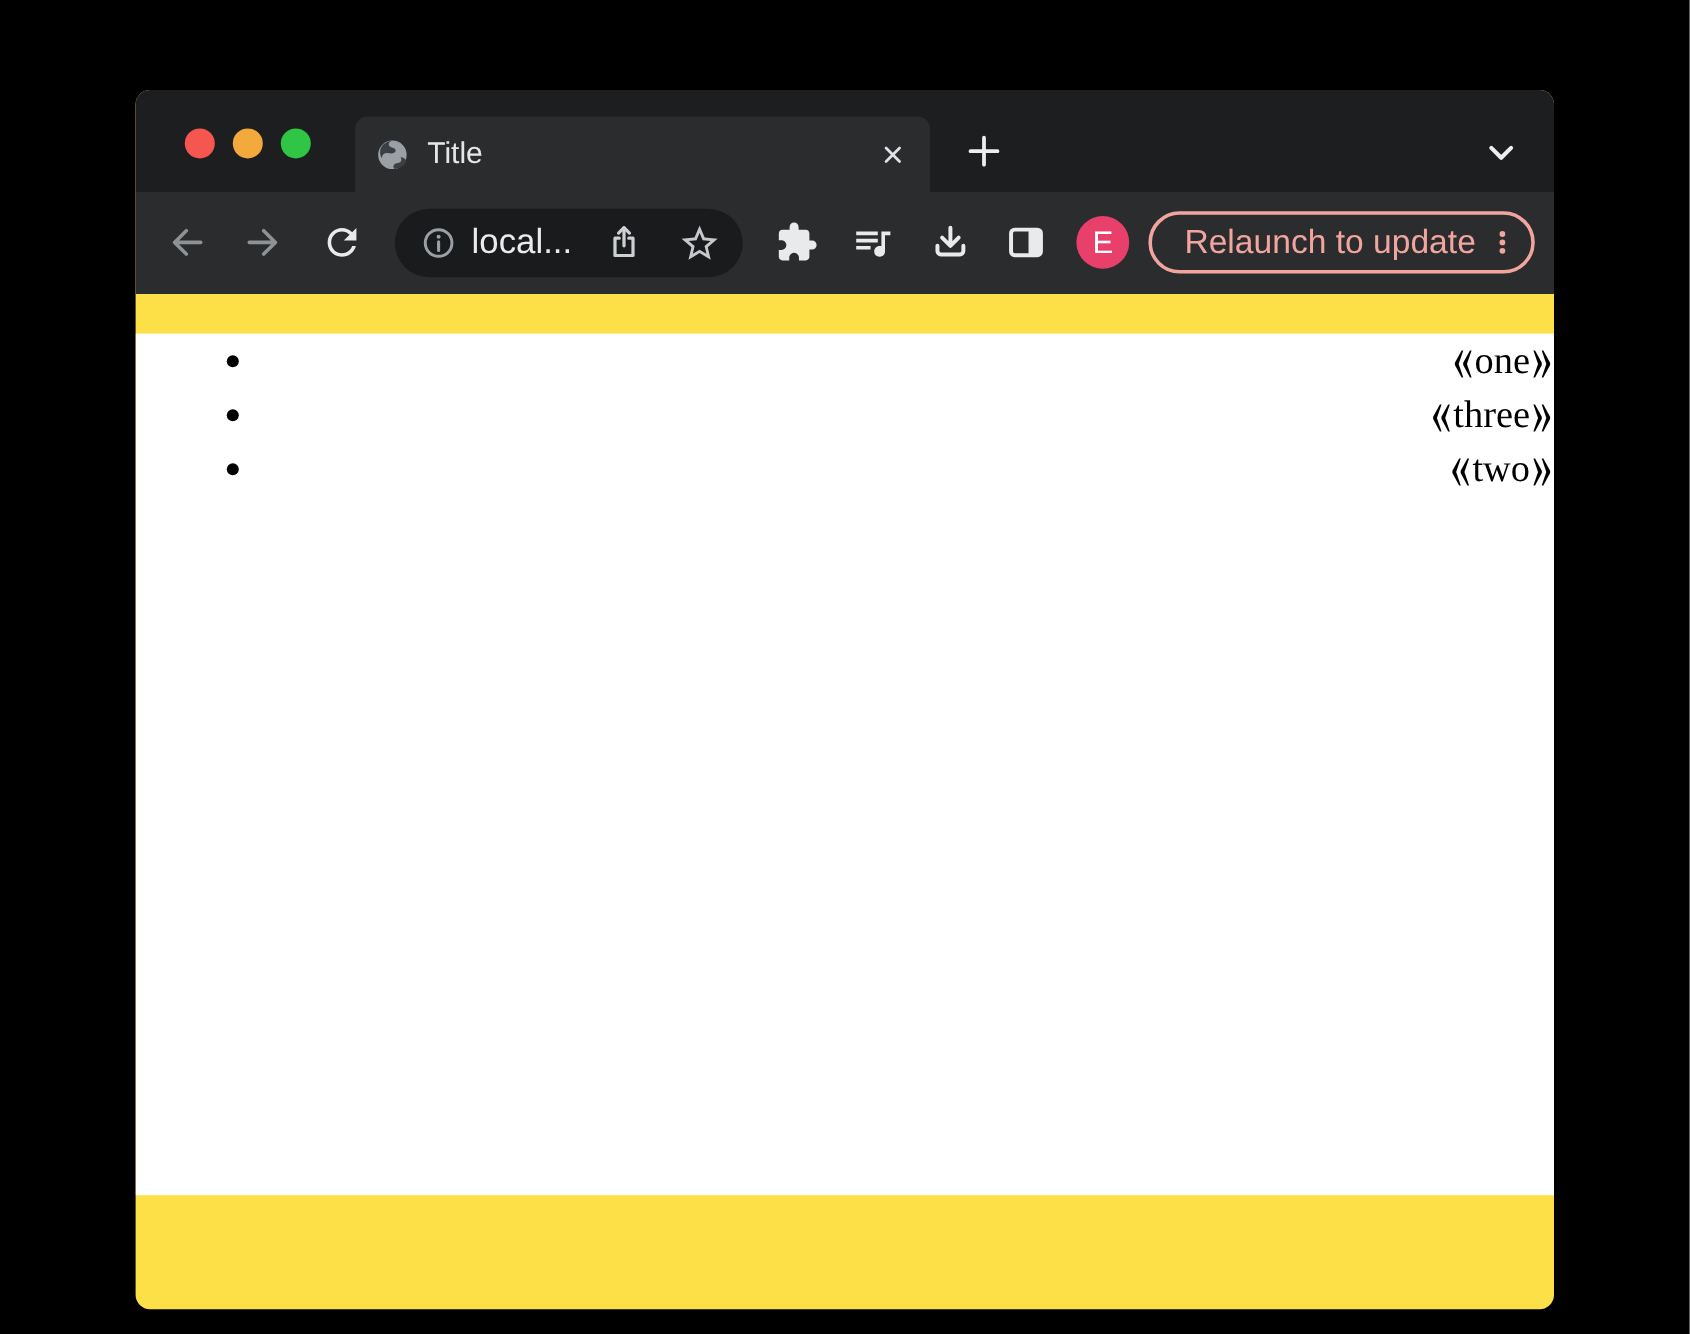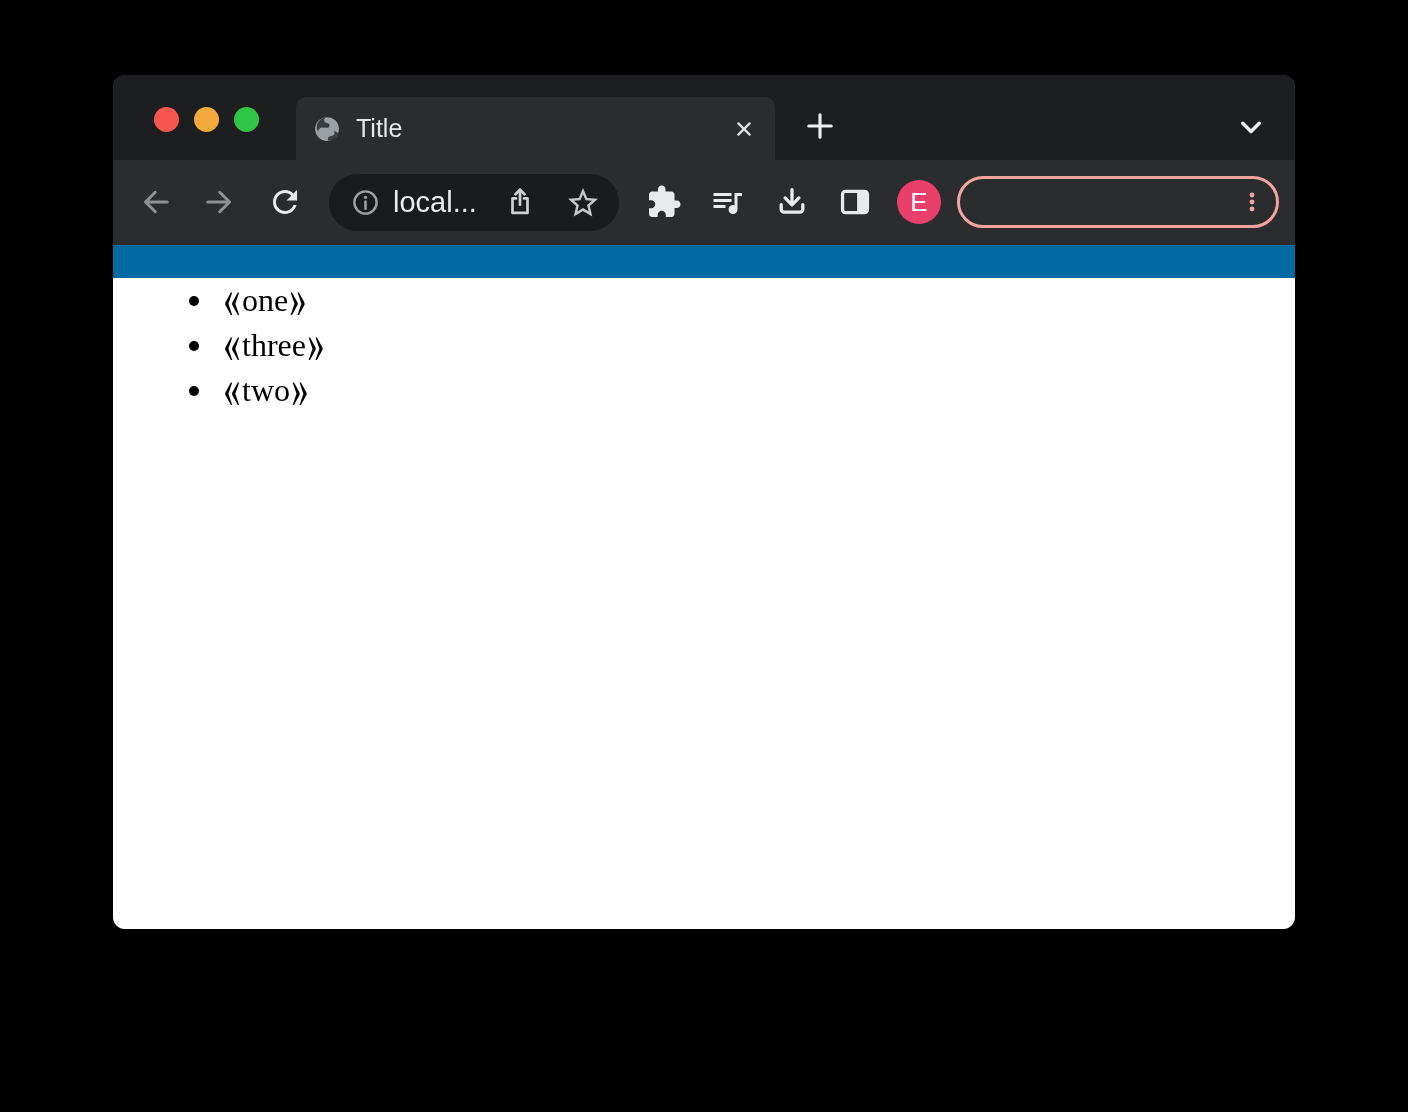--- a/index.html
+++ b/index.html
@@ -1,22 +1,22 @@
 <!DOCTYPE html>
 <html><head>
 <meta charset="utf-8">
 <style>
   html,body{margin:0;padding:0;}
   body{
     width:1408px;height:1112px;background:#000;position:relative;overflow:hidden;
     font-family:"Liberation Sans","DejaVu Sans",sans-serif;
   }
   .window{
-    position:absolute;left:113px;top:75px;width:1182px;height:854px;
-    border-radius:12px;overflow:hidden;background:#0369a1;
+    position:absolute;left:113px;top:75px;width:1182px;height:1016px;
+    border-radius:12px;overflow:hidden;background:#fde047;
   }
   
   .tabstrip{position:relative;height:85px;background:#1d1e20;}
   .traffic{position:absolute;top:32px;left:41px;display:flex;gap:15px;}
   .light{width:25px;height:25px;border-radius:50%;}
   .light.red{background:#f55750;}
   .light.yellow{background:#f4a93c;}
   .light.green{background:#31c546;}
   .tab{
     position:absolute;left:183px;top:22px;width:479px;height:63px;
@@ -67,21 +67,21 @@
   }
   .relaunch-label{
     position:absolute;left:27px;top:0;height:46px;line-height:46px;
     color:#f2a59e;font-size:28px;white-space:nowrap;
   }
   .relaunch-kebab{position:absolute;left:280px;top:11px;width:24px;height:24px;}
   
   .content{height:718px;background:#fff;color:#000;}
   .content ul{
     margin:33px 0 0;padding-left:109px;list-style:none;
-    font-family:"Liberation Serif","DejaVu Serif",serif;font-size:32px;
+    font-family:"Liberation Serif","DejaVu Serif",serif;font-size:32px;text-align:right;
   }
   .content li{position:relative;line-height:45px;}
   .content li::before{
     content:"";position:absolute;left:-33px;top:50%;transform:translateY(-50%);
     width:10px;height:10px;border-radius:50%;background:#000;
   }
   .dab{display:inline-block;transform:scale(1.08,1.85);transform-origin:50% 58%;margin:0 2px;}
   svg{display:block;}
 </style>
 </head>
@@ -192,20 +192,21 @@
         <rect x="3.7" y="4.9" width="16.6" height="14.2" rx="2" stroke="#e9eaeb" stroke-width="2.2" fill="none"></rect>
         <rect x="13.4" y="4.9" width="6.9" height="14.2" rx="1.6" fill="#e9eaeb"></rect>
       </svg>
     </div>
 
     <div class="avatar">
       <span>E</span>
     </div>
 
     <div class="relaunch">
+      <span class="relaunch-label">Relaunch to update</span>
       <span class="relaunch-kebab">
         <svg viewBox="0 0 24 24" width="24" height="24">
           <circle cx="12" cy="5" r="2.4" fill="#f2a59e"></circle>
           <circle cx="12" cy="12" r="2.4" fill="#f2a59e"></circle>
           <circle cx="12" cy="19" r="2.4" fill="#f2a59e"></circle>
         </svg>
       </span>
     </div>
   </div>
 

